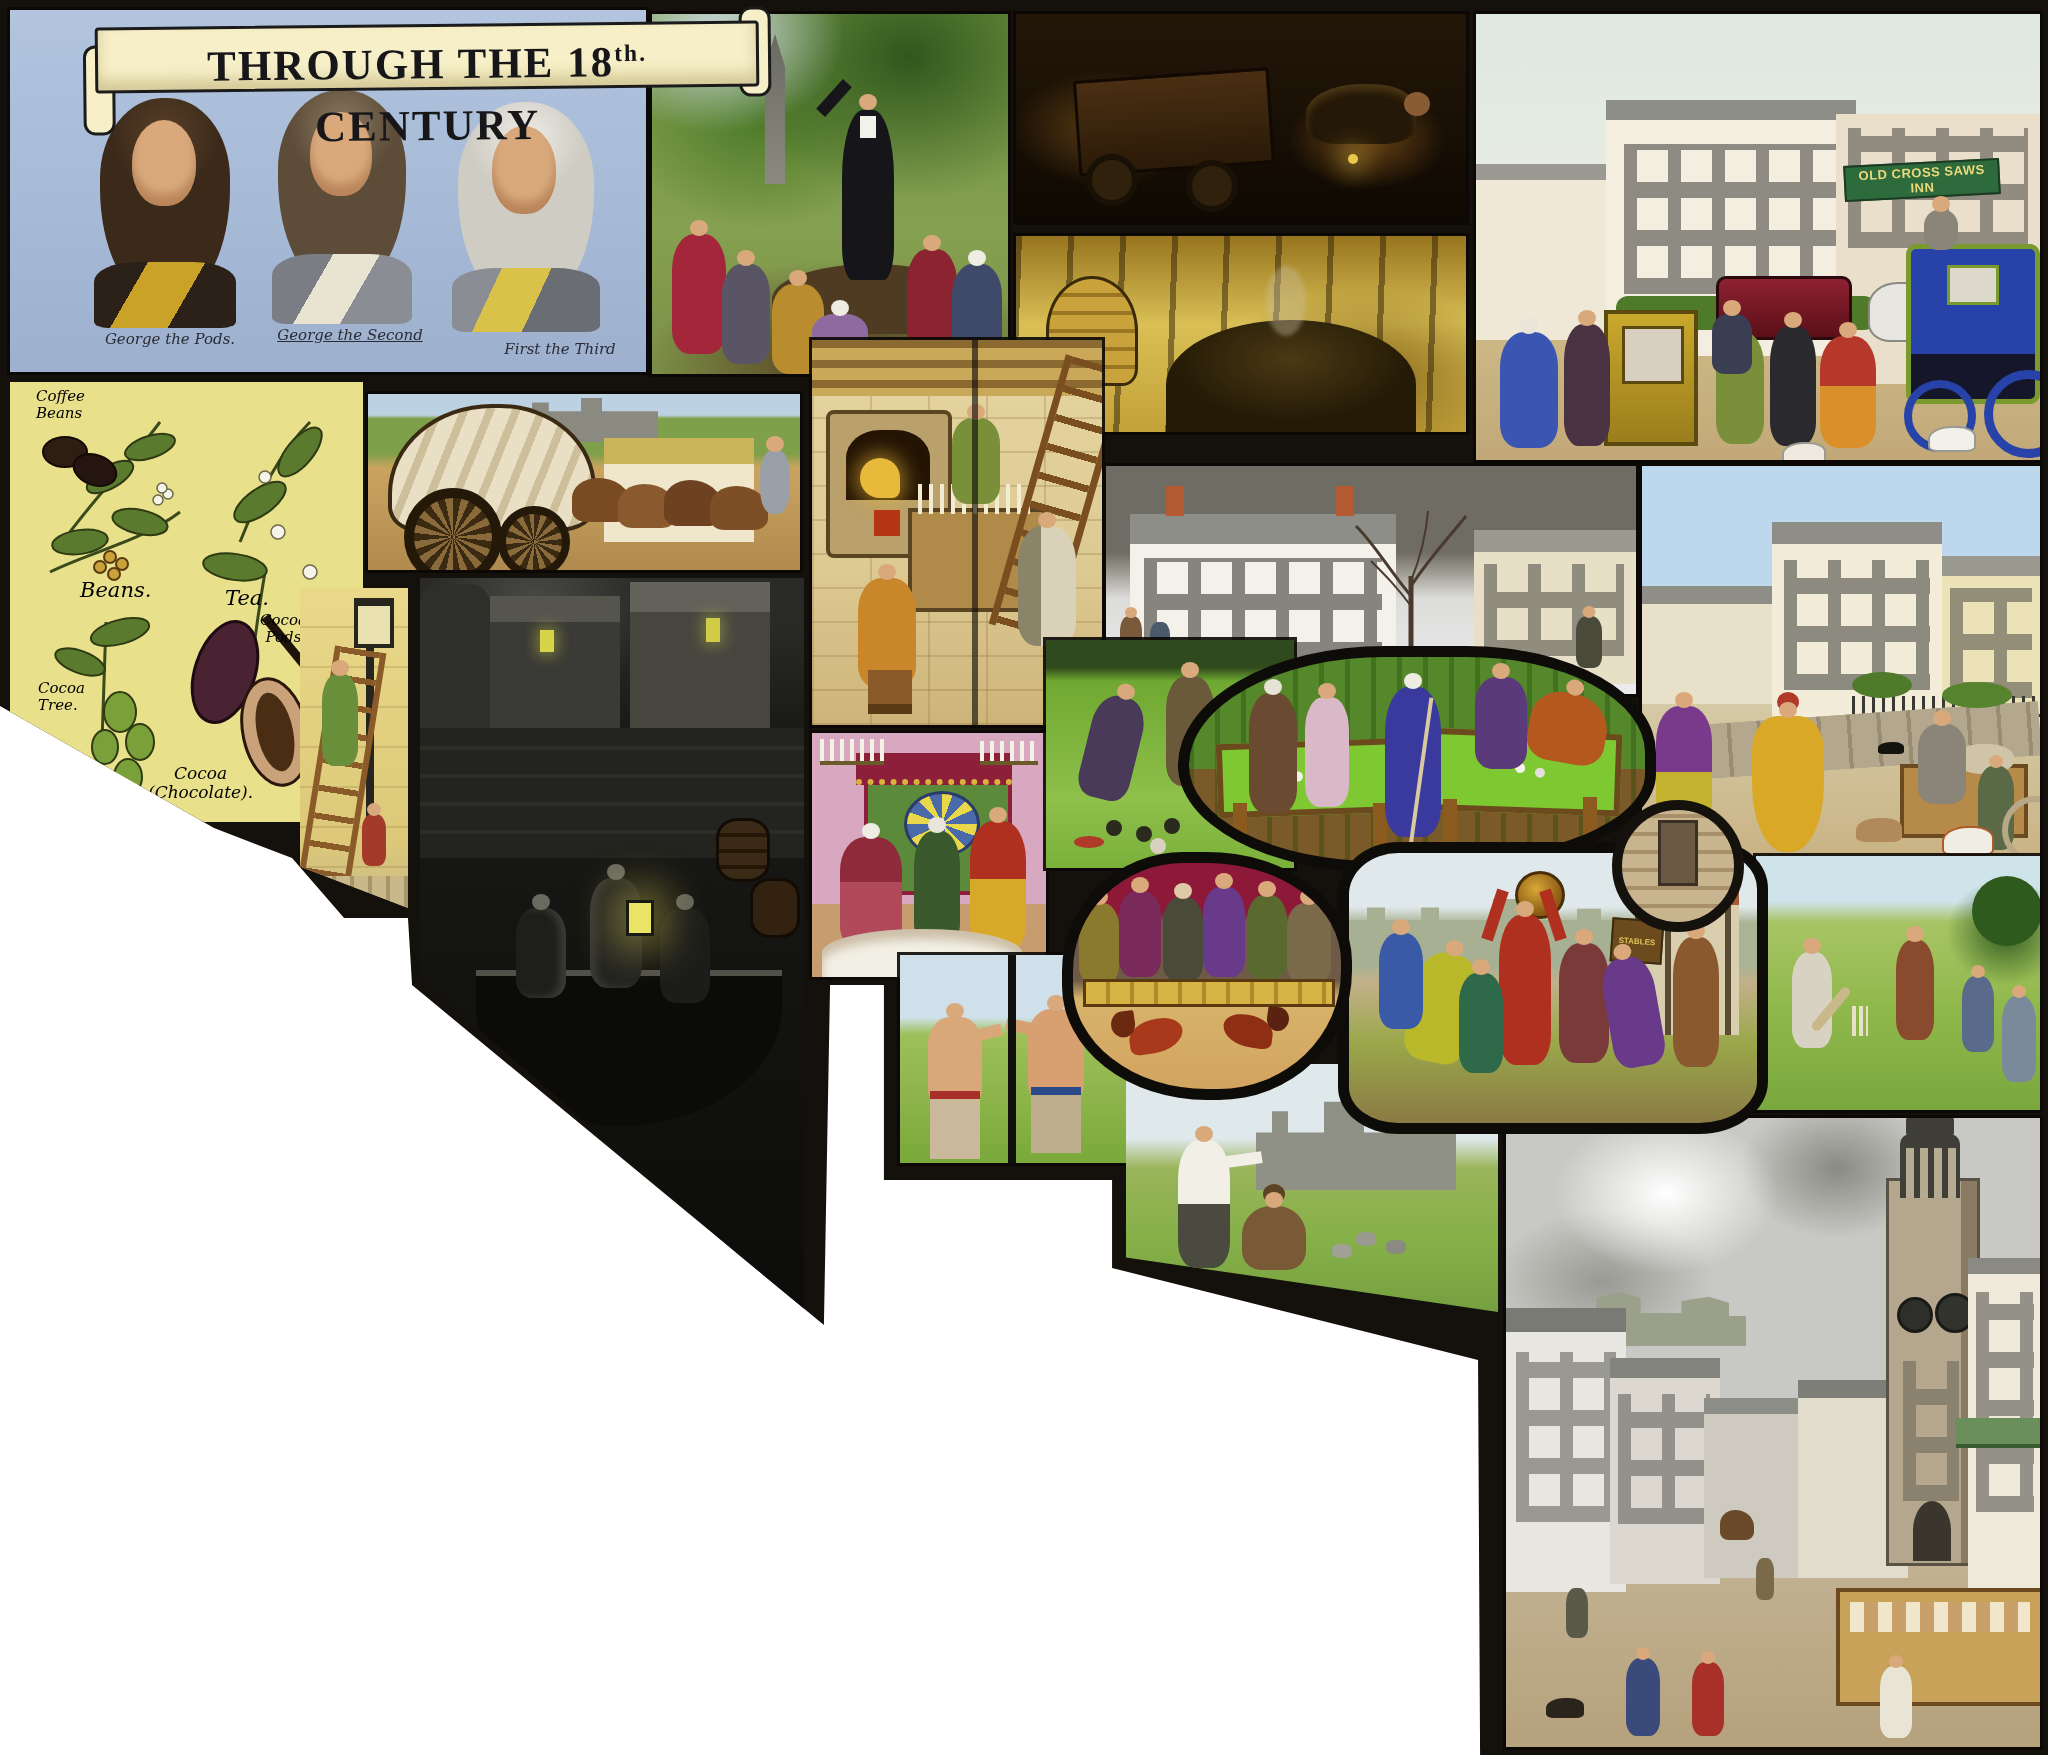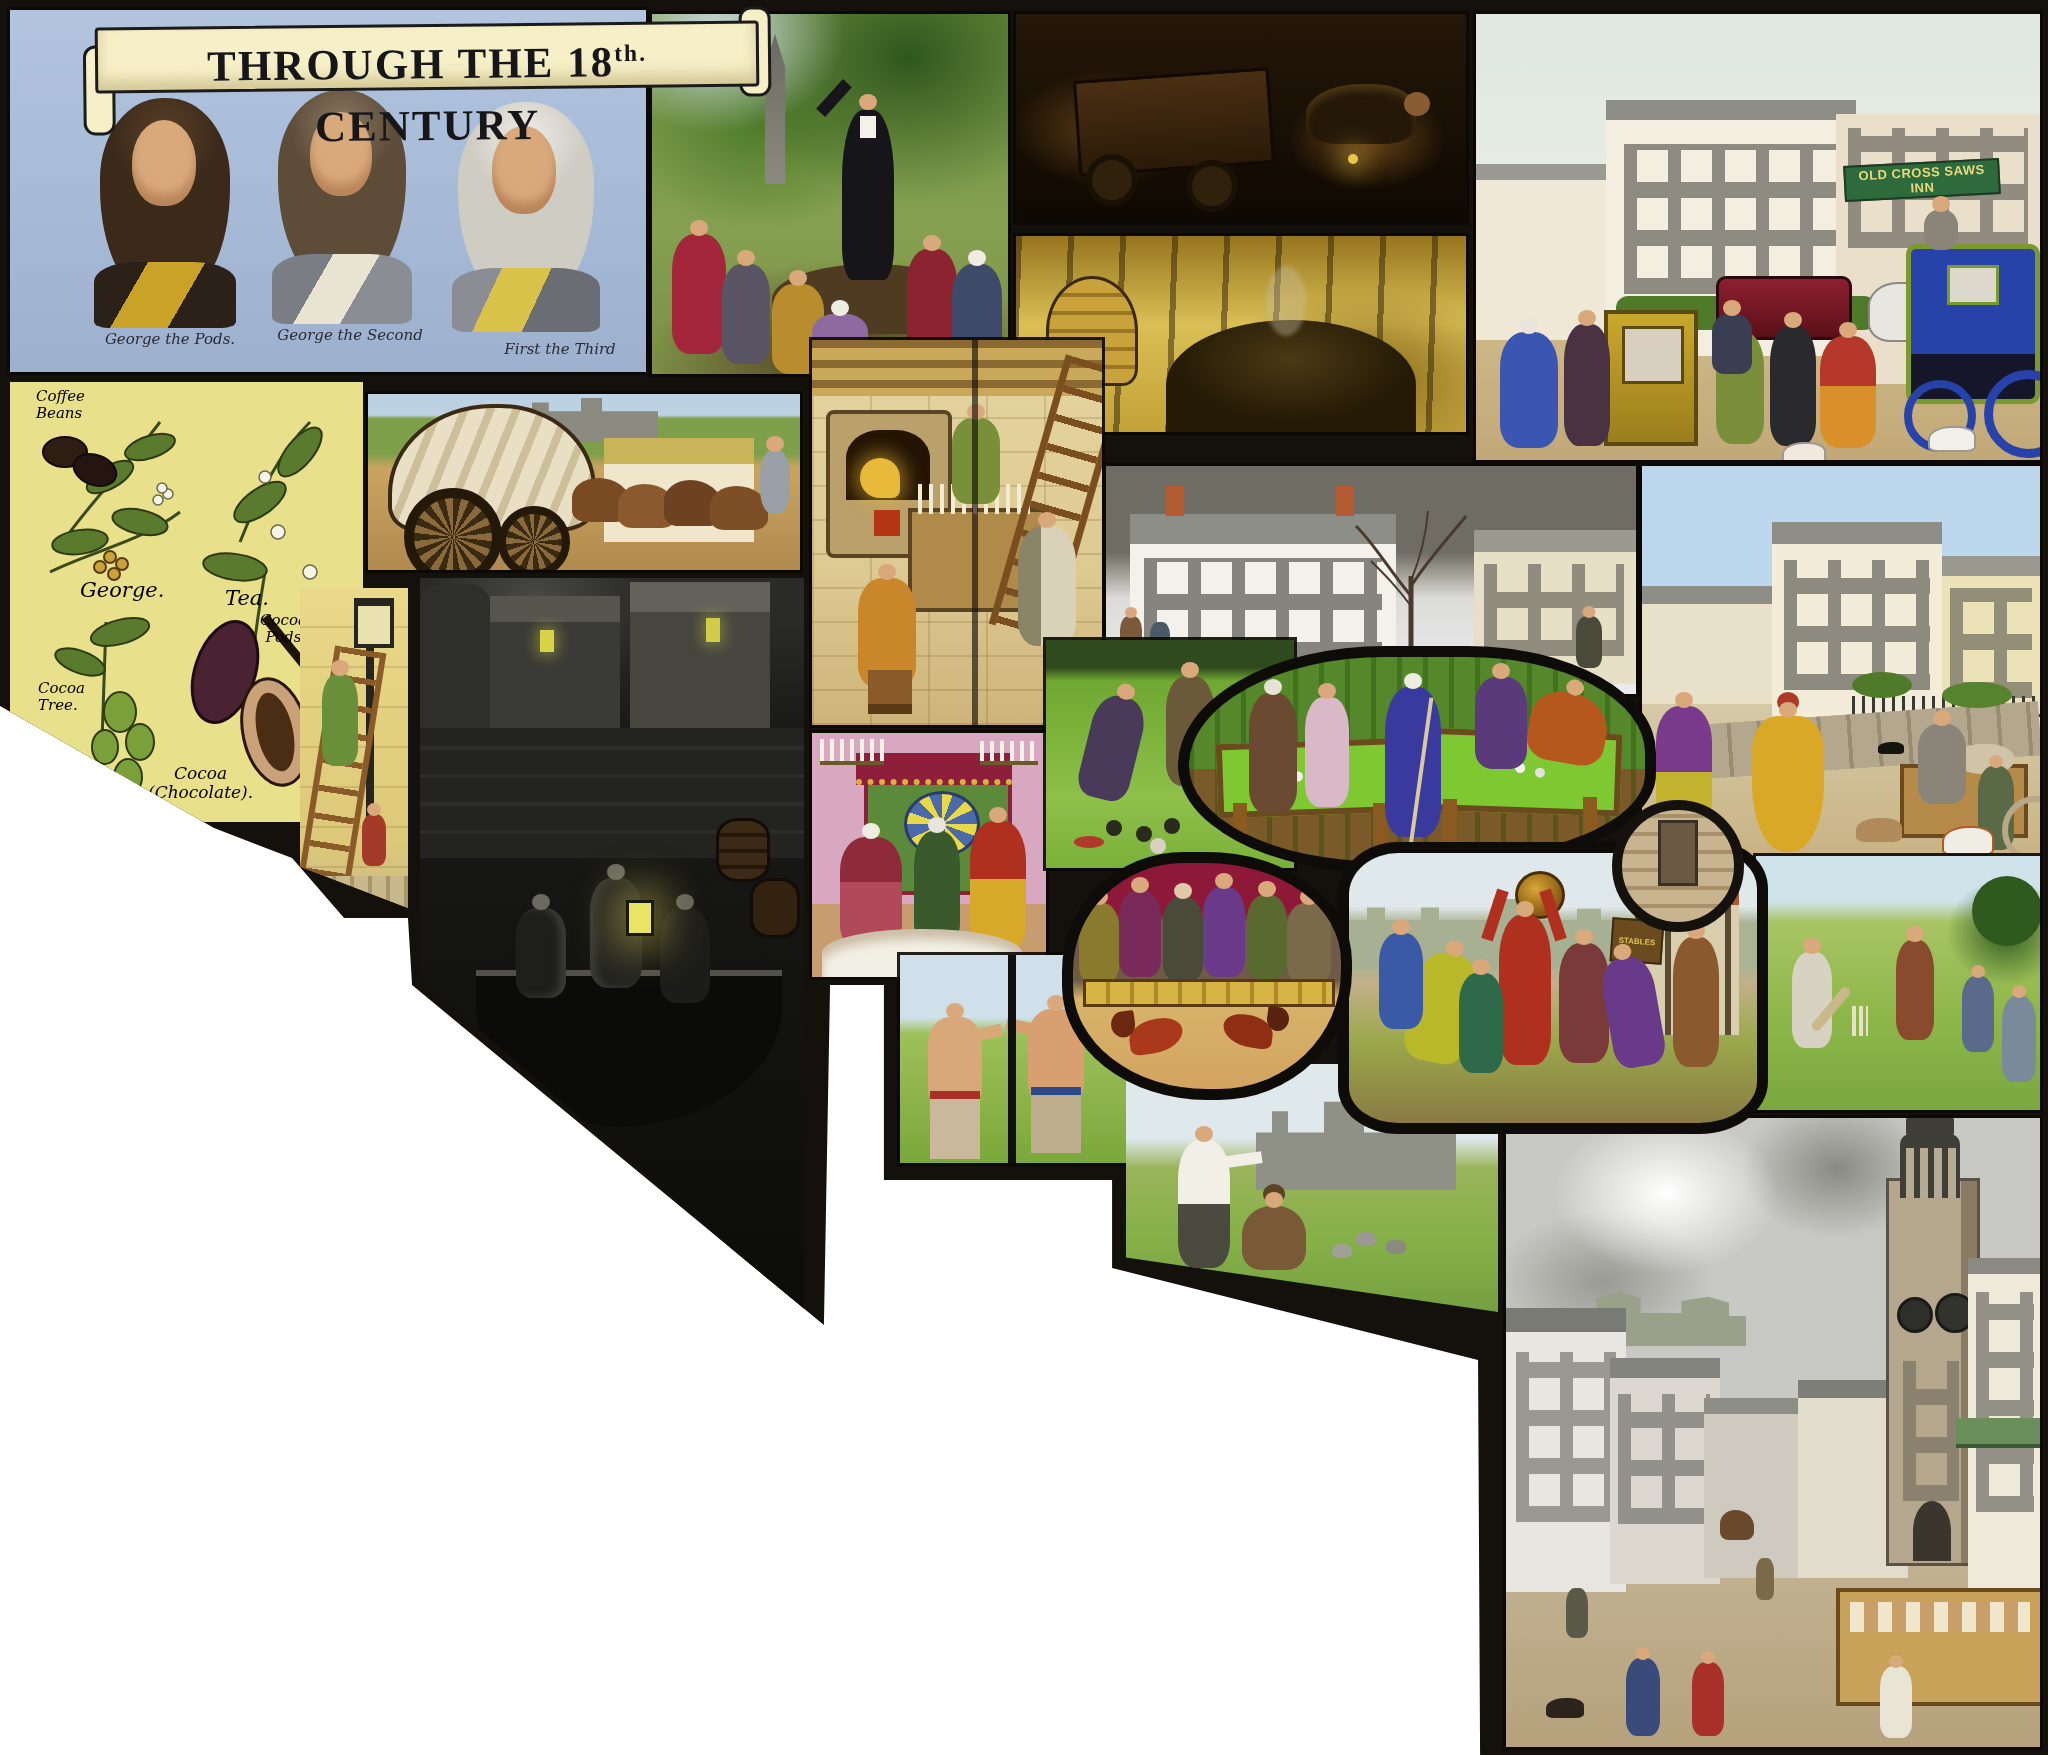--- a/index.html
+++ b/index.html
@@ -104,21 +104,21 @@
 
     <div class="d" style="left:268px;top:80px;width:128px;height:196px;border-radius:48% 48% 42% 42%/40% 40% 55% 55%;background:radial-gradient(60% 40% at 50% 18%,#8a7a62,#5c4c38 70%);"></div>
     <div class="d" style="left:300px;top:102px;width:62px;height:84px;border-radius:50% 50% 45% 45%;background:#d9a97c;box-shadow:inset 0 -12px 10px rgba(140,80,40,.4);"></div>
     <div class="d" style="left:262px;top:244px;width:140px;height:70px;border-radius:30% 30% 10% 10%;background:linear-gradient(120deg,#7a7d84 0 34%,#e9e4d2 34% 60%,#8a8d93 60%);"></div>
 
     <div class="d" style="left:448px;top:92px;width:136px;height:200px;border-radius:48% 48% 42% 42%/40% 40% 55% 55%;background:radial-gradient(60% 40% at 50% 18%,#efece6,#cfccc4 70%);"></div>
     <div class="d" style="left:482px;top:116px;width:64px;height:88px;border-radius:50% 50% 45% 45%;background:#d9a97c;box-shadow:inset 0 -12px 10px rgba(140,80,40,.4);"></div>
     <div class="d" style="left:442px;top:258px;width:148px;height:64px;border-radius:30% 30% 10% 10%;background:linear-gradient(115deg,#8a8d93 0 28%,#d8c24a 28% 56%,#6a6d73 56%);"></div>
 
     <div class="d txt" style="left:70px;top:320px;width:180px;font-size:15px;text-align:center;color:#2b2b36;">George the Pods.</div>
-    <div class="d txt" style="left:250px;top:316px;width:180px;font-size:15px;text-align:center;color:#2b2b36;">George the Second</div>
+    <div class="d txt" style="left:250px;top:316px;width:180px;font-size:15px;text-align:center;color:#2b2b36;text-decoration:underline;">George the Second</div>
     <div class="d txt" style="left:460px;top:330px;width:180px;font-size:15px;text-align:center;color:#2b2b36;">First the Third</div>
   </div>
 
   <div class="d" id="banner">
     <div class="curl" style="left:-12px;top:18px;"></div>
     <div class="curl" style="right:-12px;top:-14px;"></div>
     <div class="bar"></div>
     <div class="t"><span>THROUGH THE 18</span><sup>th.</sup><span> CENTURY</span></div>
   </div>
 
@@ -296,21 +296,21 @@
       </g>
       <ellipse cx="215" cy="290" rx="30" ry="52" fill="#4a2333" stroke="#1e0c12" stroke-width="3" transform="rotate(18 215 290)"></ellipse>
       <g transform="rotate(-12 265 350)">
         <ellipse cx="265" cy="350" rx="32" ry="54" fill="#c9a27a" stroke="#2a160a" stroke-width="3"></ellipse>
         <ellipse cx="265" cy="350" rx="18" ry="40" fill="#4a2e14"></ellipse>
       </g>
       <path d="M255 235 L 300 290" stroke="#1e130a" stroke-width="9"></path>
     </svg>
     <div class="d txt pre" style="left:26px;top:6px;font-size:15px;">Coffee
 Beans</div>
-    <div class="d txt" style="left:70px;top:196px;font-size:21px;">George.</div>
+    <div class="d txt" style="left:70px;top:196px;font-size:21px;">Beans.</div>
     <div class="d txt" style="left:215px;top:204px;font-size:21px;">Tea.</div>
     <div class="d txt pre" style="left:250px;top:230px;font-size:15px;text-align:center;">Cocoa
 Pods</div>
     <div class="d txt pre" style="left:28px;top:298px;font-size:15px;">Cocoa
 Tree.</div>
     <div class="d txt pre" style="left:138px;top:382px;font-size:17px;text-align:center;">Cocoa
 (Chocolate).</div>
   </div>
 
   <div class="p" id="lamplighter" style="left:300px;top:588px;width:108px;height:320px;">

